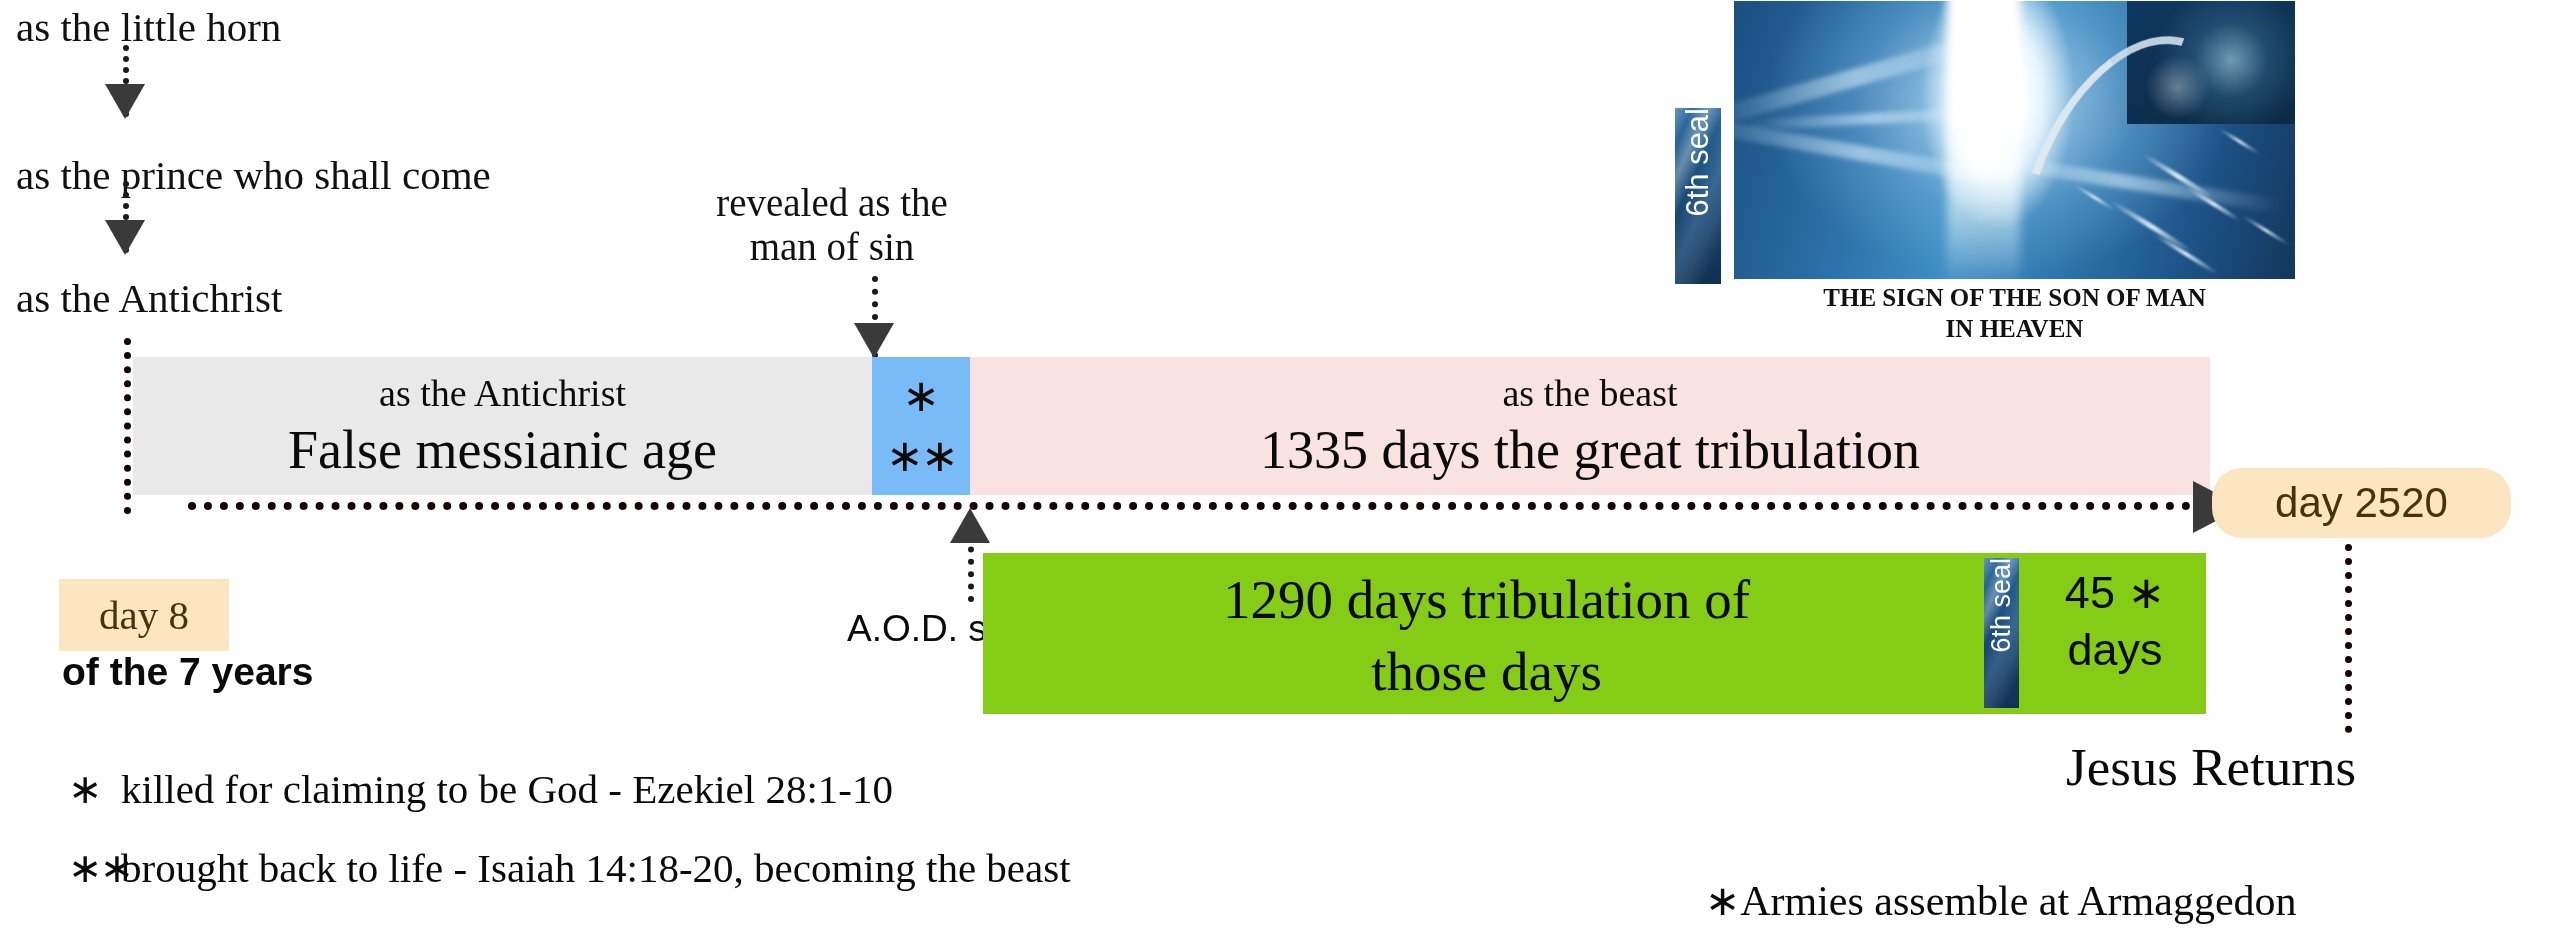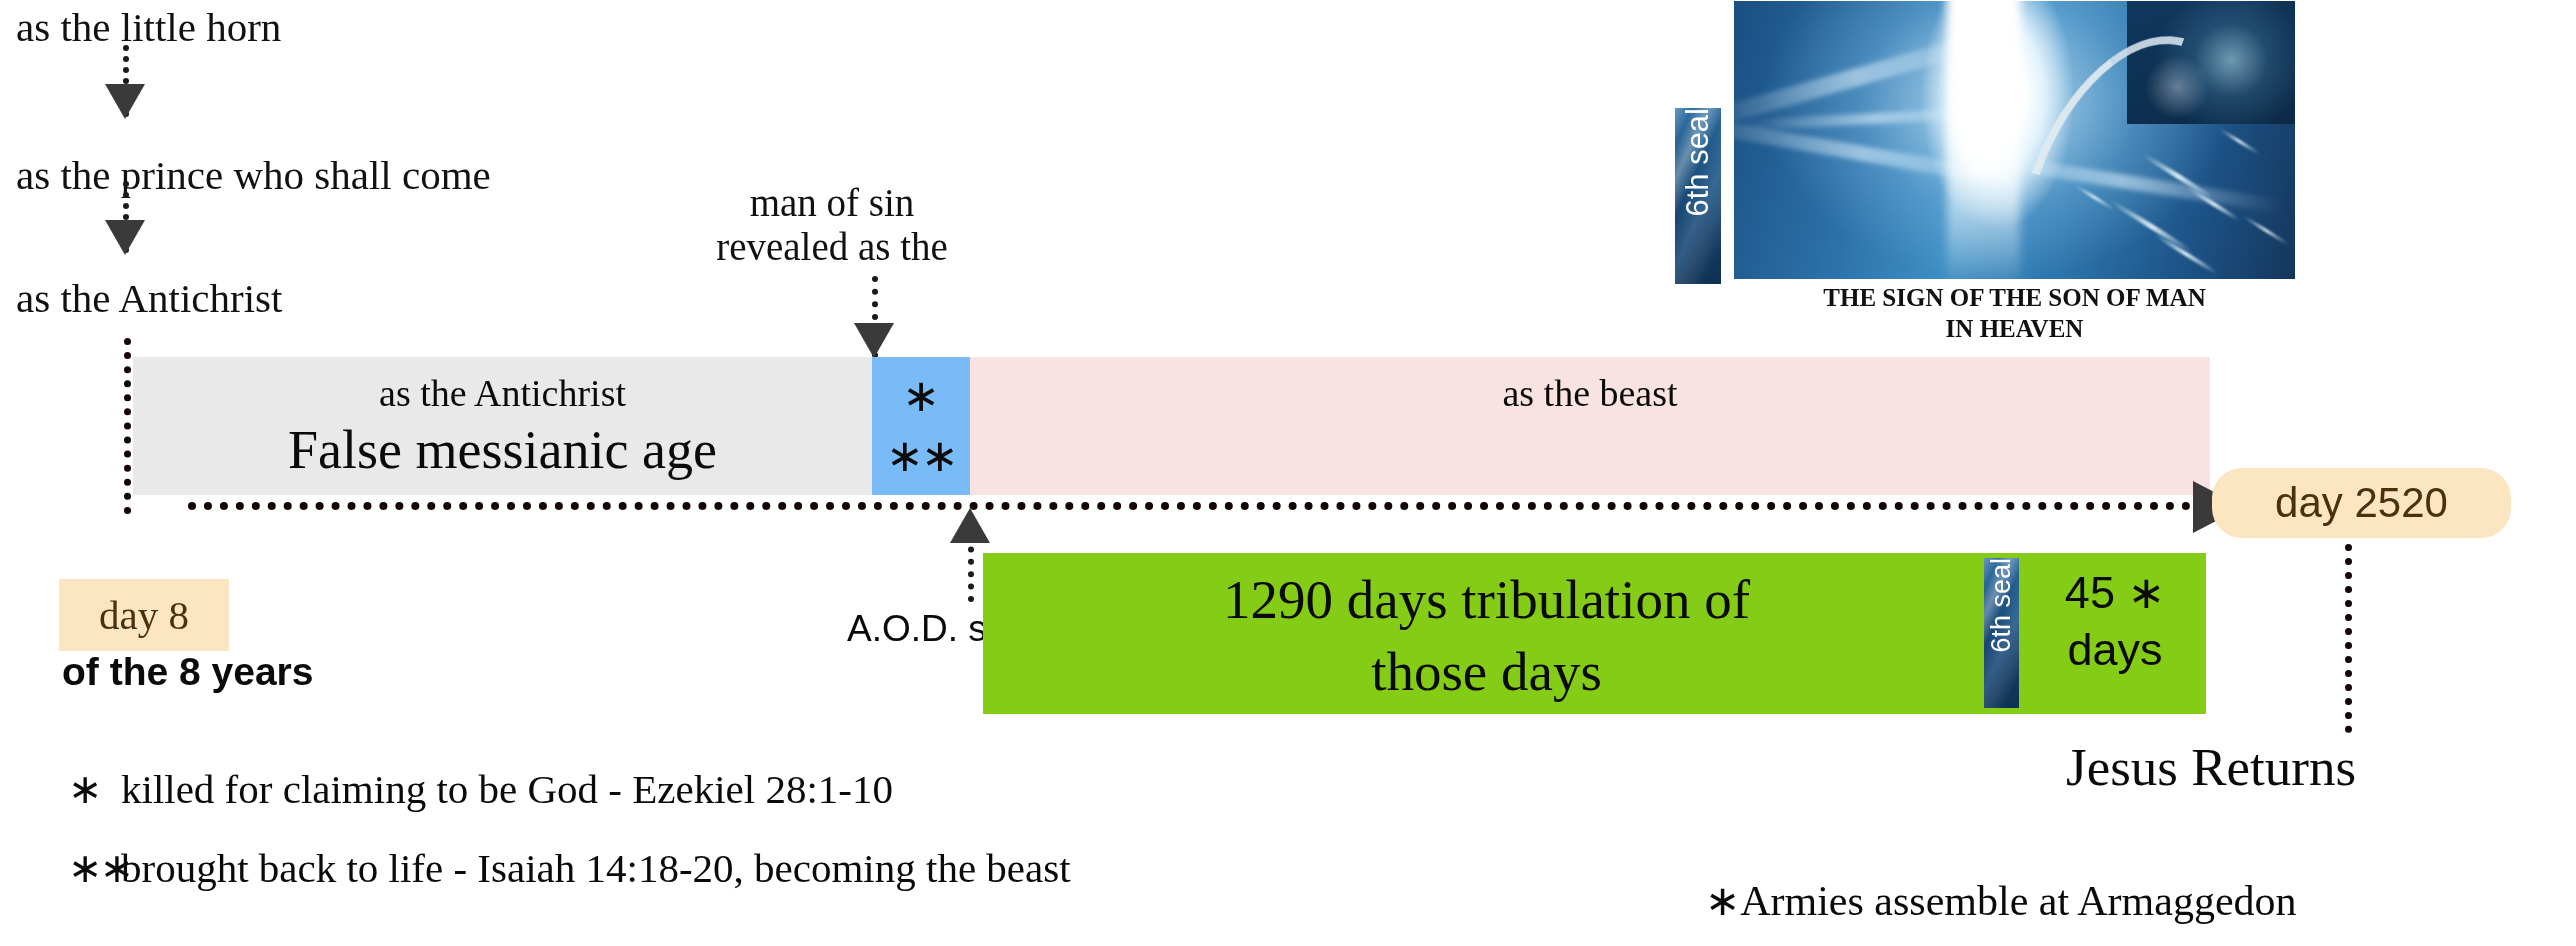--- a/index.html
+++ b/index.html
@@ -171,22 +171,22 @@
 <div class="abs vdot-arrow" style="left:120px;top:181px;height:72px;">
   <div class="line"></div>
   <div class="arrowhead-down" style="top:39px;"></div>
 </div>
 
 <div class="abs leftlbl cond" style="left:16px;top:274px;">as the Antichrist</div>
 
 <div class="abs vguide" style="left:124px;top:338px;height:176px;"></div>
 
 <div class="abs cond" style="left:629px;top:181px;width:406px;text-align:center;font-size:39px;line-height:1.14;color:#111;">
+  <div>revealed as the</div>
   <div>man of sin</div>
-  <div>revealed as the</div>
 </div>
 <div class="abs vdot-arrow" style="left:869px;top:276px;height:82px;">
   <div class="line"></div>
   <div class="arrowhead-down" style="top:47px;"></div>
 </div>
 
 <div class="abs seal-tab" style="left:1675px;top:108px;width:46px;height:176px;">
   <span style="font-size:31px;line-height:46px;">6th seal</span>
 </div>
 
@@ -218,35 +218,36 @@
   <div class="bar-txt cond" style="top:62px;font-size:54px;">False messianic age</div>
 </div>
 
 <div class="bar bar-blue" style="left:872px;top:357px;width:98px;height:138px;">
   <div class="bar-txt" style="top:12px;font-size:45px;">∗</div>
   <div class="bar-txt" style="top:72px;font-size:45px;letter-spacing:-2.7px;">∗∗</div>
 </div>
 
 <div class="bar bar-pink" style="left:970px;top:357px;width:1240px;height:138px;">
   <div class="bar-txt cond" style="top:13.5px;font-size:38px;">as the beast</div>
+  <div class="bar-txt cond" style="top:62px;font-size:54px;">1335 days the great tribulation</div>
 </div>
 
 <div class="abs hguide" style="left:188px;top:502px;width:2051px;"></div>
 <div class="abs arrowhead-right" style="left:2193px;top:481px;"></div>
 
 <div class="abs vdot-arrow" style="left:965px;top:508px;height:93px;">
   <div class="line" style="top:26px;height:68px;"></div>
   <div class="arrowhead-up" style="top:0px;"></div>
 </div>
 <div class="abs" style="left:847px;top:608px;font-size:37px;white-space:nowrap;color:#0a0a0a;">A.O.D. setup</div>
 
 <div class="abs badge-cream" style="left:59px;top:579px;width:170px;height:72px;">
   <span class="cond" style="font-size:41px;">day 8</span>
 </div>
-<div class="abs" style="left:62px;top:650px;font-size:39px;font-weight:600;white-space:nowrap;color:#0a0a0a;">of the 8 years</div>
+<div class="abs" style="left:62px;top:650px;font-size:39px;font-weight:600;white-space:nowrap;color:#0a0a0a;">of the 7 years</div>
 
 <div class="abs badge-cream" style="left:2212px;top:468px;width:299px;height:70px;border-radius:30px;">
   <span style="font-size:42px;">day 2520</span>
 </div>
 <div class="abs vguide" style="left:2345px;top:544px;height:189px;"></div>
 <div class="abs cond" style="left:2066px;top:737px;font-size:53px;white-space:nowrap;color:#0a0a0a;">Jesus Returns</div>
 
 <div class="bar bar-lav" style="left:983px;top:553px;width:1223px;height:161px;">
   <div class="bar-txt cond" style="top:15px;font-size:55px;width:1007px;">1290 days tribulation of</div>
   <div class="bar-txt cond" style="top:87px;font-size:55px;width:1007px;">those days</div>

